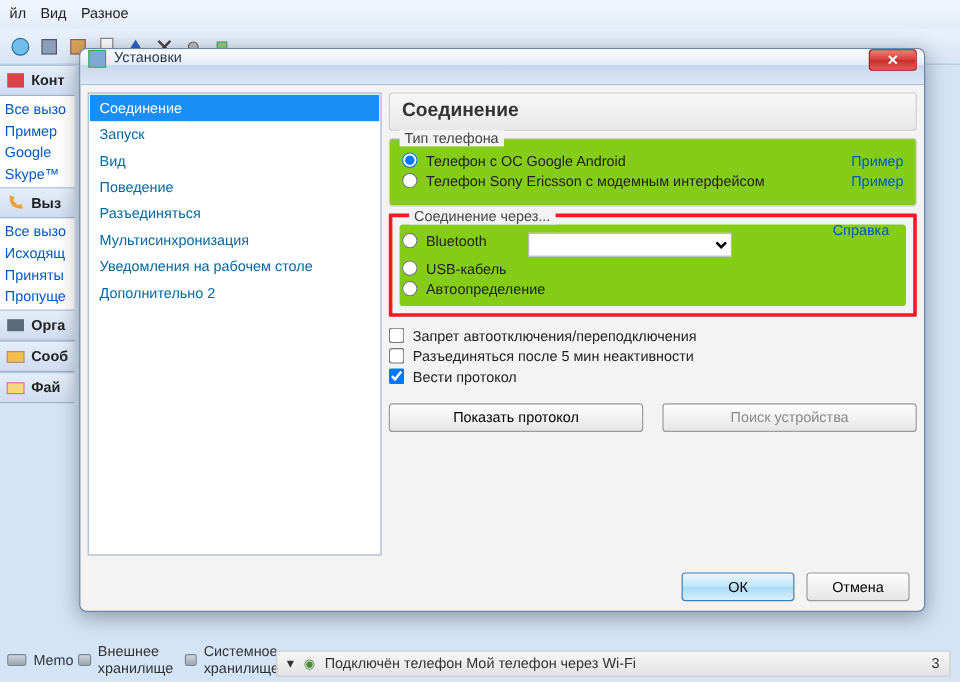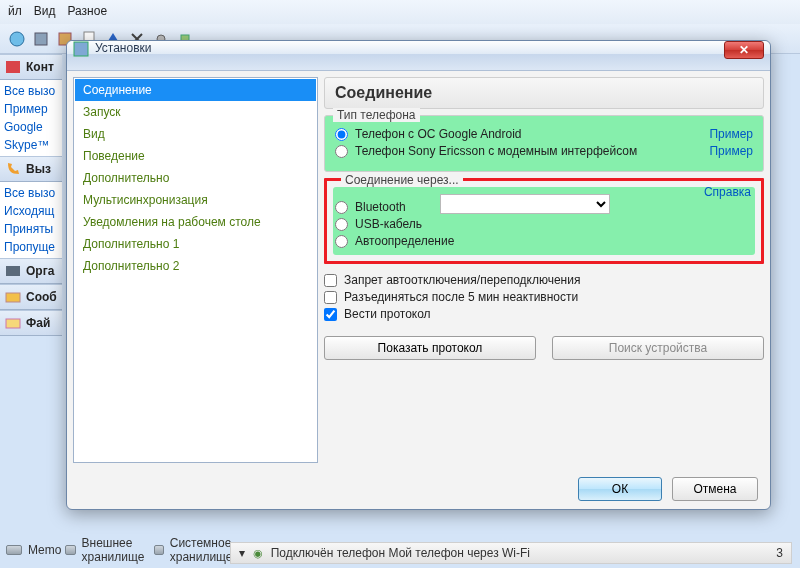--- a/index.html
+++ b/index.html
@@ -17,40 +17,40 @@
 .lower-labels .row{display:flex;align-items:center;gap:6px}
 .drv{width:16px;height:10px;background:linear-gradient(#cfd6dd,#9aa5af);border:1px solid #7a858f;border-radius:2px}
 
 .dialog{position:absolute;left:66px;top:40px;width:705px;height:470px;background:#f3f3f3;border:1px solid #6c86a7;border-radius:6px;box-shadow:0 4px 18px rgba(0,0,0,.35)}
 .titlebar{height:30px;background:linear-gradient(#fdfefe,#e0eaf6 45%,#c7d7ec 46%,#dce7f5);border-bottom:1px solid #aebfd6;border-radius:6px 6px 0 0;display:flex;padding:0 6px}
 .titlebar .ticon{width:16px;height:16px;margin-right:6px}
 .titlebar .ttxt{color:#2a3a52;flex:1}
 .closebtn{width:40px;height:18px;background:linear-gradient(#f07a76,#d5413a 49%,#c12e25 50%,#e45c54);border:1px solid #94201a;border-radius:3px;display:flex;align-items:center;justify-content:center;color:#fff;font-weight:bold;cursor:pointer}
 .dcontent{display:flex;height:398px}
 .navlist{width:245px;background:#fff;margin:6px;border:1px solid #9fb2cb;overflow:auto;padding:1px}
-.navitem{padding:4px 8px;color:#4d7c0f;cursor:pointer}
+.navitem{padding:4px 8px;color:#0369a1;cursor:pointer}
 .navitem.sel{background:#198ef6;color:#fff}
 .main{flex:1;margin:6px 6px 6px 0;display:flex;flex-direction:column;gap:6px}
 .mhead{font-size:16px;font-weight:bold;background:linear-gradient(#f7f7f7,#e8e8e8);border:1px solid #cfcfcf;border-radius:3px;padding:6px 10px;color:#333}
-.group{border:1px solid #cfcfcf;border-radius:3px;padding:8px 10px 10px;position:relative;background:#86efac}
+.group{border:1px solid #cfcfcf;border-radius:3px;padding:8px 10px 10px;position:relative;background:#84cc16}
 .gname{position:absolute;top:-8px;left:8px;background:#f3f3f3;padding:0 4px;color:#444}
-.optrow{display:flex;align-items:flex-end;gap:4px;margin:3px 0;color:#222}
+.optrow{display:flex;align-items:flex-start;gap:4px;margin:3px 0;color:#222}
 .optrow input[type=radio],.optrow input[type=checkbox]{margin-right:3px}
 .rlink{color:#0058c5;cursor:pointer;margin-left:auto}
 .highlight{border:3px solid #ed1c24;padding:6px;border-radius:1px}
 .underline-red{position:relative}
 .underline-red::after{content:"";position:absolute;left:0;bottom:-3px;width:52px;height:3px;background:#ed1c24}
 .combo,.ipbox{height:20px;border:1px solid #b9b9b9;background:#fff;font-size:12px;padding:0 4px}
 .combo{width:170px}
 .ipbox{width:130px;color:#888;letter-spacing:2px}
 .btnrow{display:flex;gap:16px;margin-top:6px}
 .wbtn{flex:1;height:24px;background:linear-gradient(#fefefe,#e6e6e6);border:1px solid #9c9c9c;border-radius:3px;cursor:pointer}
 .wbtn:disabled{color:#8a8a8a}
 .dfooter{height:40px;display:flex;align-items:center;justify-content:flex-end;gap:10px;padding:0 12px}
-.okbtn{width:84px;height:24px;border:1px solid #3c7fb1;border-radius:3px;background:linear-gradient(#eaf6fd,#bee6fd 49%,#a7d9f5 50%,#d9f0fc);cursor:pointer}
+.okbtn{width:94px;height:24px;border:1px solid #3c7fb1;border-radius:3px;background:linear-gradient(#eaf6fd,#bee6fd 49%,#a7d9f5 50%,#d9f0fc);cursor:pointer}
 .cancelbtn{width:86px;height:24px;border:1px solid #9c9c9c;border-radius:3px;background:linear-gradient(#fefefe,#e6e6e6);cursor:pointer}
 .status{position:absolute;left:230px;bottom:4px;right:8px;height:22px;background:linear-gradient(#f7f7f7,#e3e3e3);border:1px solid #cfcfcf;display:flex;align-items:center;padding:0 8px;gap:8px;color:#333}
 .status .num{margin-left:auto}
 .wifi{color:#4a8a3a;font-size:11px}
 </style>
 </head>
 <body>
 
 <div class="menubar">
   <span>йл</span>
@@ -158,24 +158,23 @@
     <div class="closebtn">
         <span>✕</span>
       </div>
   </div>
   <div class="dcontent">
     <div class="navlist">
       <div class="navitem sel">Соединение</div>
       <div class="navitem">Запуск</div>
       <div class="navitem">Вид</div>
       <div class="navitem">Поведение</div>
-      <div class="navitem">Дополнительно</div>
+      <div class="navitem">Разъединяться</div>
       <div class="navitem">Мультисинхронизация</div>
       <div class="navitem">Уведомления на рабочем столе</div>
-      <div class="navitem">Дополнительно 1</div>
       <div class="navitem">Дополнительно 2</div>
     </div>
     <div class="main">
       <div class="mhead">Соединение</div>
 
       <div class="group">
         <span class="gname">Тип телефона</span>
         <div class="optrow">
             <input type="radio" checked="" style="">
             <span>Телефон с ОС Google Android</span>
@@ -184,21 +183,21 @@
         <div class="optrow">
             <input type="radio" style="">
             <span>Телефон Sony Ericsson с модемным интерфейсом</span>
             <span class="rlink">Пример</span>
           </div>
       </div>
 
       <div class="highlight">
         <div class="group" style="border:none;padding:4px 2px">
           <span class="gname" style="top:-14px">Соединение через...</span>
-          <span class="rlink" style="position:absolute;right:4px;top:-2px">Справка</span>
+          <span class="rlink" style="position:absolute;right:14px;top:-2px">Справка</span>
           <div class="optrow">
               <input type="radio" style="">
               <span>Bluetooth</span>
               <select class="combo" style="margin-left:30px"></select>
             </div>
           <div class="optrow">
               <input type="radio" style="">
               <span>USB-кабель</span>
             </div>
           <div class="optrow">

